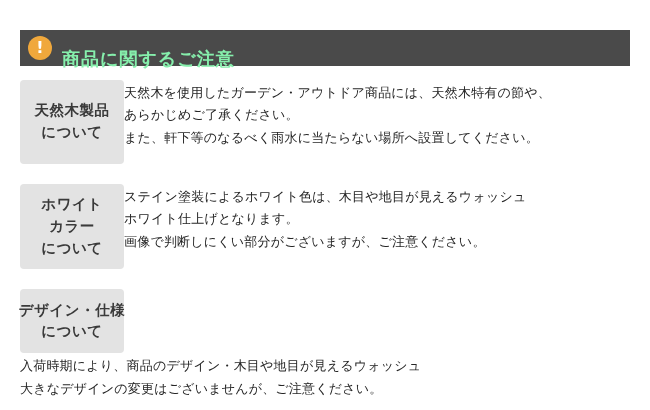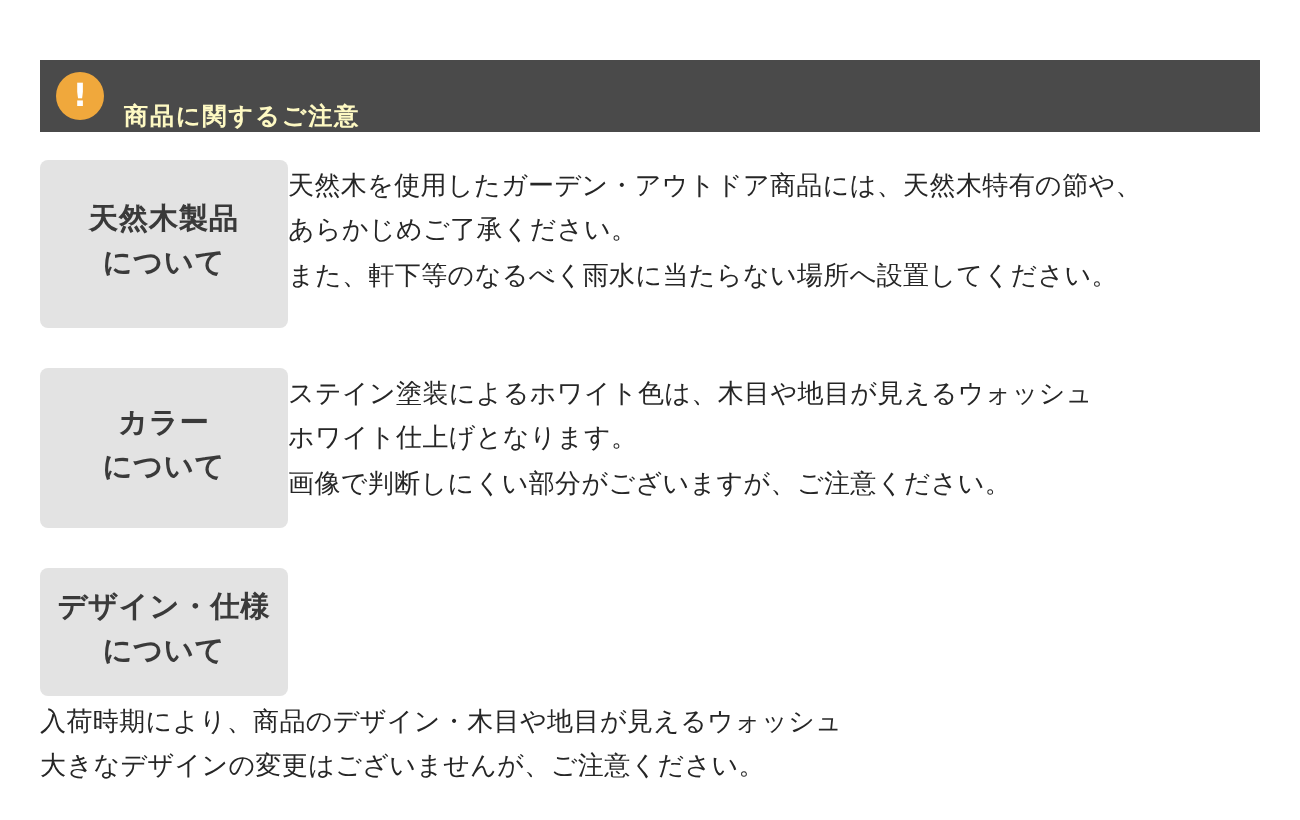--- a/index.html
+++ b/index.html
@@ -46,22 +46,22 @@
     color: #ffffff;
     font-size: 16px;
     font-weight: bold;
     line-height: 24px;
     text-align: center;
     flex: 0 0 auto;
     margin-right: 10px;
     font-family: "DejaVu Sans", sans-serif;
   }
   .header-title {
-    color: #fef9c3;
-    font-size: 12px;
+    color: #86efac;
+    font-size: 18px;
     font-weight: bold;
     letter-spacing: 1px;
     white-space: nowrap;
     margin-top: 21px;
   }
 
   
   .notice-list {
     margin-top: 14px;
   }
@@ -70,21 +70,21 @@
     align-items: flex-start;
     margin-bottom: 20px;
   }
   .notice-row:last-child {
     margin-bottom: 0;
     flex-direction: column;
   }
 
   .notice-label {
     flex: 0 0 auto;
-    width: 124px;
+    width: 104px;
     min-height: 64px;
     background: #e3e3e3;
     border-radius: 4px;
     box-sizing: border-box;
     padding: 10px 22px;
     display: flex;
     flex-direction: column;
     align-items: center;
     justify-content: center;
     color: #3a3a3a;
@@ -137,20 +137,21 @@
         </div>
         <div class="notice-body">
           <span class="line">天然木を使用したガーデン・アウトドア商品には、天然木特有の節や、</span>
           <span class="line">あらかじめご了承ください。</span>
           <span class="line">また、軒下等のなるべく雨水に当たらない場所へ設置してください。</span>
         </div>
       </div>
 
       <div class="notice-row row-mid">
         <div class="notice-label">
+          <span class="line">ホワイト</span>
           <span class="line">カラー</span>
           <span class="line">について</span>
         </div>
         <div class="notice-body">
           <span class="line">ステイン塗装によるホワイト色は、木目や地目が見えるウォッシュ</span>
           <span class="line">ホワイト仕上げとなります。</span>
           <span class="line">画像で判断しにくい部分がございますが、ご注意ください。</span>
         </div>
       </div>
 

